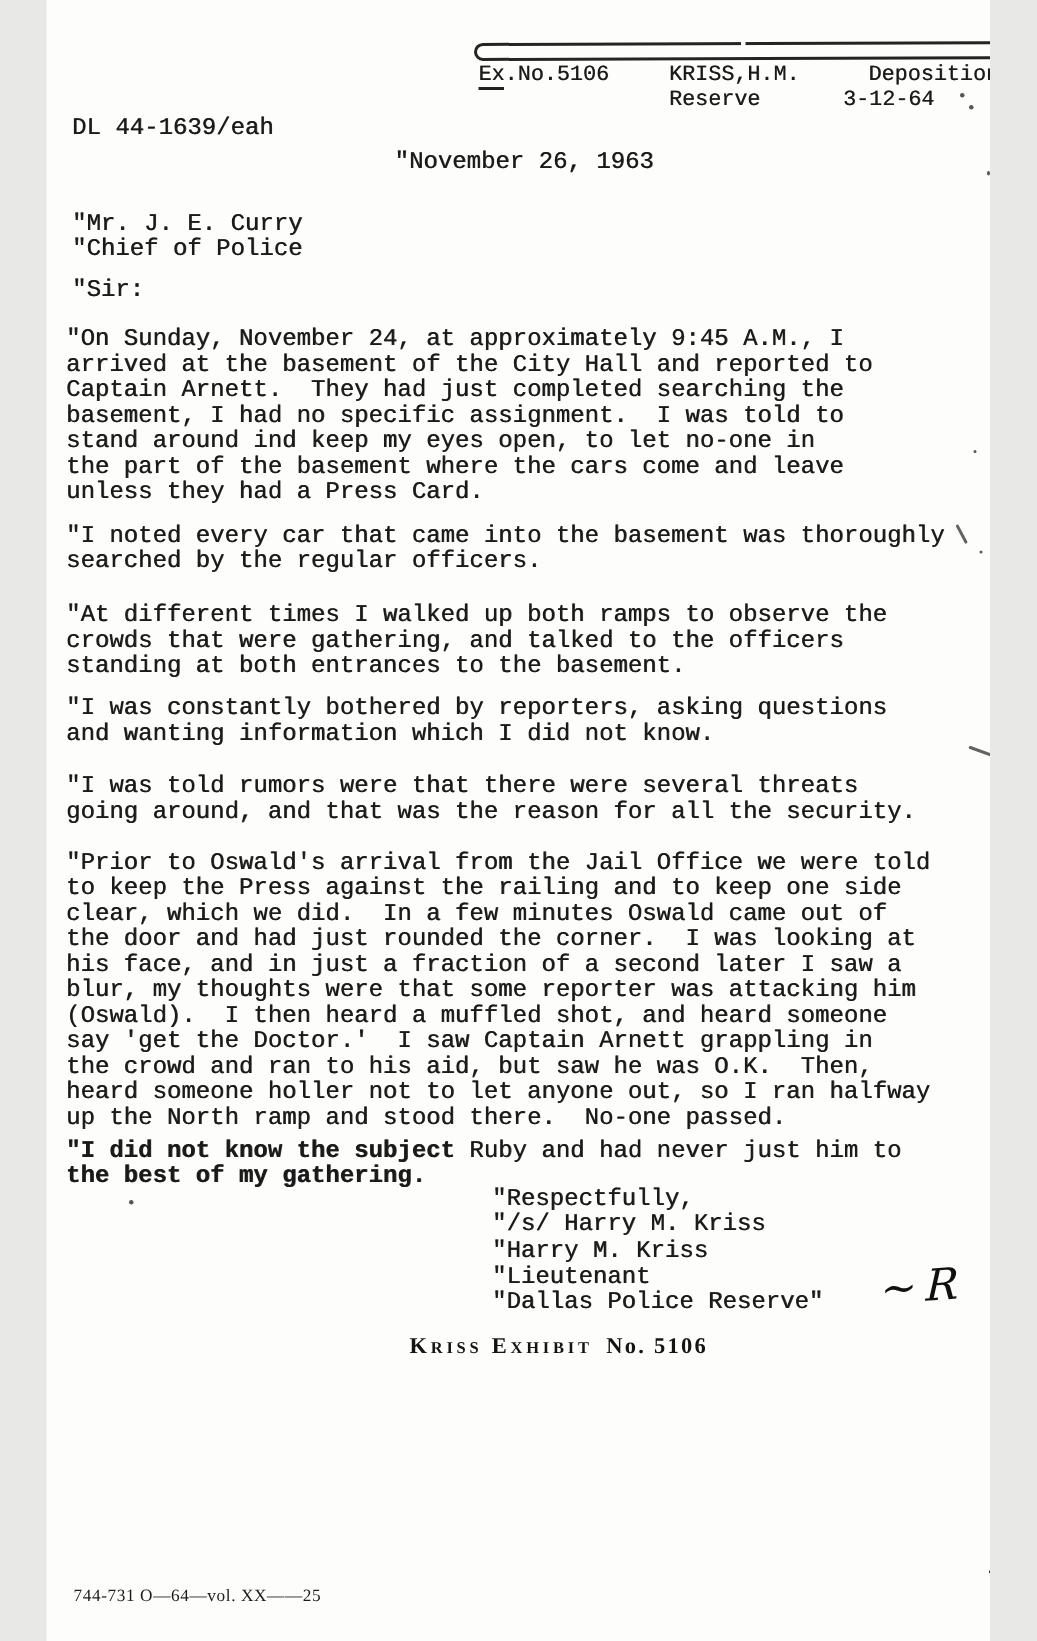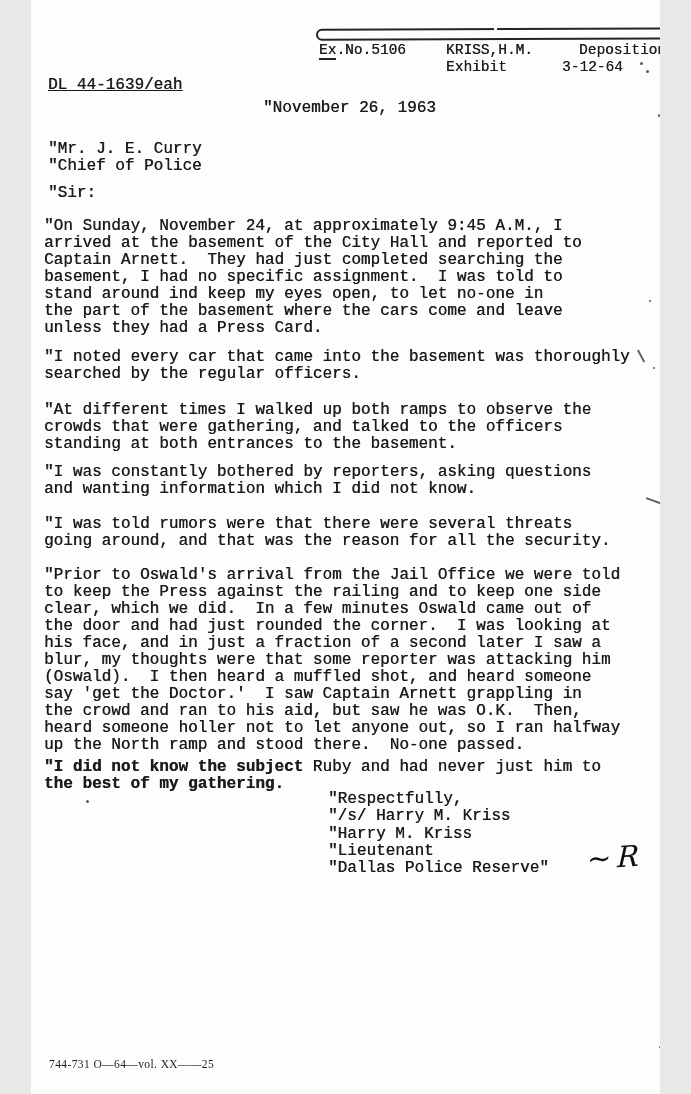--- a/index.html
+++ b/index.html
@@ -62,21 +62,21 @@
     position:absolute;left:628px;top:1036px;
     font-family:Liberation Sans, sans-serif;
     font-size:17px;letter-spacing:1px;color:#141414;
   }
   .print-code{
     position:absolute;left:18px;top:1058px;
     font-family:"Liberation Serif","DejaVu Serif",serif;
     font-size:11.5px;letter-spacing:0.4px;color:#1c1c1c;white-space:pre;
   }
   
-  .pos-ref{left:17px;top:77px;text-decoration:underline;}
+  .pos-ref{left:17px;top:77px;}
   .pos-date{left:232px;top:100px;}
   .pos-addr{left:17px;top:141px;}
   .pos-sal{left:17px;top:185px;}
   .pos-p1{left:13px;top:218px;width:660px;}
   .pos-p2{left:13px;top:349px;width:660px;}
   .pos-p3{left:13px;top:402px;width:660px;}
   .pos-p4{left:13px;top:464px;width:660px;}
   .pos-p5{left:13px;top:516px;width:660px;}
   .pos-p6{left:13px;top:567px;width:660px;}
   .pos-close{left:13px;top:759px;width:660px;}
@@ -93,21 +93,21 @@
 </head>
 <body>
 
 <div class="page">
 
   <div class="stamp-bracket"></div>
   <div class="stamp-bracket-seam"></div>
 
   <div class="tw-small pos-ex"><span class="ex-underline">Ex</span><span>.No.5106</span></div>
   <div class="tw-small pos-witness">KRISS,H.M.</div>
-  <div class="tw-small pos-city">Exhibit</div>
+  <div class="tw-small pos-city">Reserve</div>
   <div class="tw-small pos-type">Deposition_</div>
   <div class="tw-small pos-sdate">3-12-64</div>
 
   <div class="tw pos-ref">DL 44-1639/eah</div>
   <div class="tw pos-date">"November 26, 1963</div>
   <div class="tw pos-addr">"Mr. J. E. Curry
 "Chief of Police</div>
   <div class="tw pos-sal">"Sir:</div>
 
   <div class="tw pos-p1">"On Sunday, November 24, at approximately 9:45 A.M., I
@@ -143,20 +143,21 @@
   <div class="sig">
     <div>"Respectfully,</div>
     <div>"/s/ Harry M. Kriss</div>
     <div>"Harry M. Kriss</div>
     <div>"Lieutenant</div>
     <div>"Dallas Police Reserve"</div>
   </div>
 
   <div class="handwritten">~R 85</div>
 
+  <div class="exhibit-caption"><span class="sc">Kriss Exhibit</span><span class="no">No. 5106</span></div>
 
   <div class="page-number">477</div>
   <div class="print-code">744-731 O—64—vol. XX——25</div>
 
   <div class="speck" style="left:609px;top:62px;width:3px;height:3px;"></div>
   <div class="speck" style="left:615px;top:70px;width:3px;height:3px;"></div>
   <div class="speck" style="left:652px;top:47px;width:3px;height:2px;"></div>
   <div class="speck" style="left:678px;top:40px;width:2px;height:2px;"></div>
   <div class="speck" style="left:641px;top:93px;width:2px;height:2px;"></div>
   <div class="speck" style="left:627px;top:114px;width:2px;height:3px;"></div>

